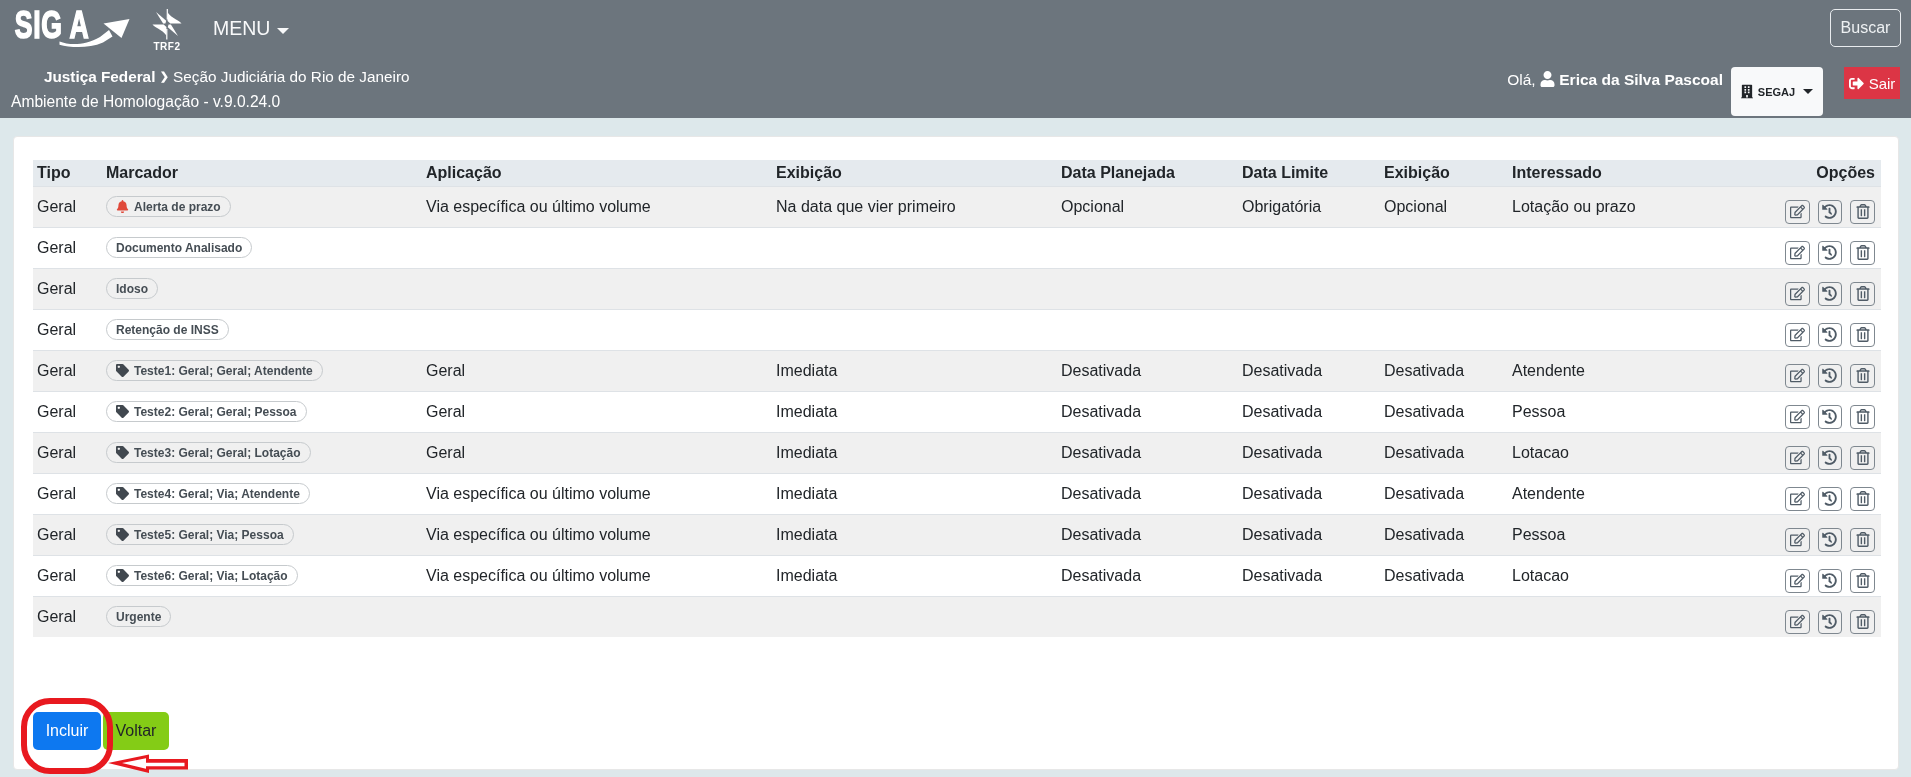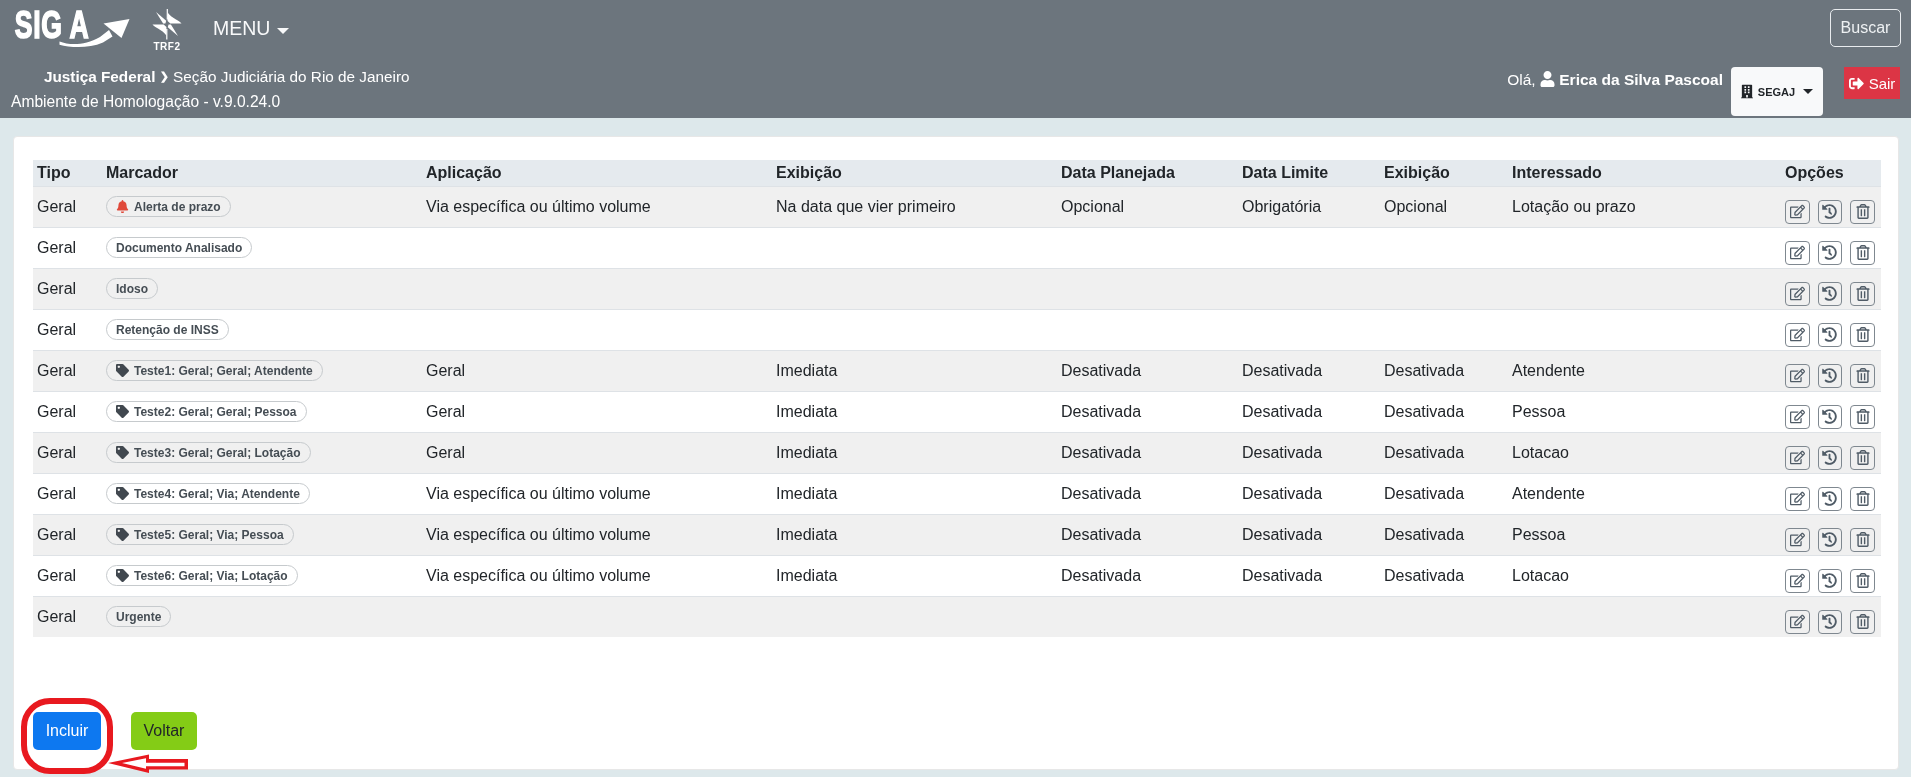--- a/index.html
+++ b/index.html
@@ -25,21 +25,21 @@
 .pbody { padding:23px 19px 0 19px; }
 table { border-collapse:collapse; table-layout:fixed; width:1848px; }
 th { background:#e5eaee; text-align:left; font-size:16px; font-weight:bold; color:#212529; padding:3px 4px; height:26px;margin-left:46px; }
 td { font-size:16px; color:#212529; padding:0 4px; height:41px; vertical-align:middle; }
 tbody tr { border-top:1px solid #dee2e6; }
 tbody tr:nth-child(odd) td { background:#f0f0f0; }
 .badge { display:inline-flex; align-items:center; gap:5px; border:1px solid #c6cacd; border-radius:11px; padding:2px 9px; font-size:12px; font-weight:bold; color:#454d54; height:21px; }
 .optd { padding-right:6px; }
 .opts { display:flex; justify-content:flex-end; gap:8px; margin-top:10px; }
 .obtn { width:25px; height:24px; border:1px solid #7f8890; border-radius:4px; display:flex; align-items:center; justify-content:center; }
-.btns { position:absolute; left:33px; top:712px; display:flex; gap:30px; }
+.btns { position:absolute; left:33px; top:712px; display:flex; gap:2px; }
 .btn-incluir { width:68px; height:38px; background:#0d78f0; color:#fff; border-radius:5px; font-size:16px; display:flex; align-items:center; justify-content:center; }
 .btn-voltar { width:66px; height:38px; background:#84cc16; color:#212529; border-radius:5px; font-size:16px; display:flex; align-items:center; justify-content:center; }
 .annot { position:absolute; left:0; top:0; width:1911px; height:777px; pointer-events:none; }
 </style></head>
 <body>
 <div class="topbar">
   <svg class="siga" width="140" height="55" viewBox="0 0 140 55">
     <g transform="scale(0.7,1)">
       <text x="3.9" y="31.7" font-family="Liberation Sans,sans-serif" font-size="38" font-weight="bold" fill="#fff" stroke="#fff" stroke-width="1.6" letter-spacing="1">SIG</text>
       <text x="82.3" y="31.7" font-family="Liberation Sans,sans-serif" font-size="38" font-weight="bold" fill="#fff" stroke="#fff" stroke-width="1.6">A</text>
@@ -91,21 +91,21 @@
       <thead>
           <tr>
             <th>Tipo</th>
             <th>Marcador</th>
             <th>Aplicação</th>
             <th>Exibição</th>
             <th>Data Planejada</th>
             <th>Data Limite</th>
             <th>Exibição</th>
             <th>Interessado</th>
-            <th style="text-align:left; padding-right:6px;">Opções</th>
+            <th style="text-align:right; padding-right:6px;">Opções</th>
           </tr>
         </thead>
       <tbody>
 <tr>
             <td>Geral</td>
             <td><span class="badge"><svg class="bicon" width="13" height="13" viewBox="0 0 448 512">
                   <path fill="#e0493a" d="M224 512c35.32 0 63.97-28.65 63.97-64H160.03c0 35.35 28.65 64 63.97 64zm215.39-149.71c-19.32-20.76-55.47-51.99-55.47-154.29 0-77.7-54.48-139.9-127.94-155.16V32c0-17.67-14.32-32-31.98-32s-31.98 14.33-31.98 32v20.84C118.56 68.1 64.08 130.3 64.08 208c0 102.3-36.15 133.53-55.47 154.29-6 6.45-8.66 14.16-8.61 21.71.11 16.4 12.98 32 32.1 32h383.8c19.12 0 32-15.6 32.1-32 .05-7.55-2.61-15.26-8.61-21.71z"></path>
                 </svg>Alerta de prazo</span></td>
             <td>Via específica ou último volume</td>
             <td>Na data que vier primeiro</td>

